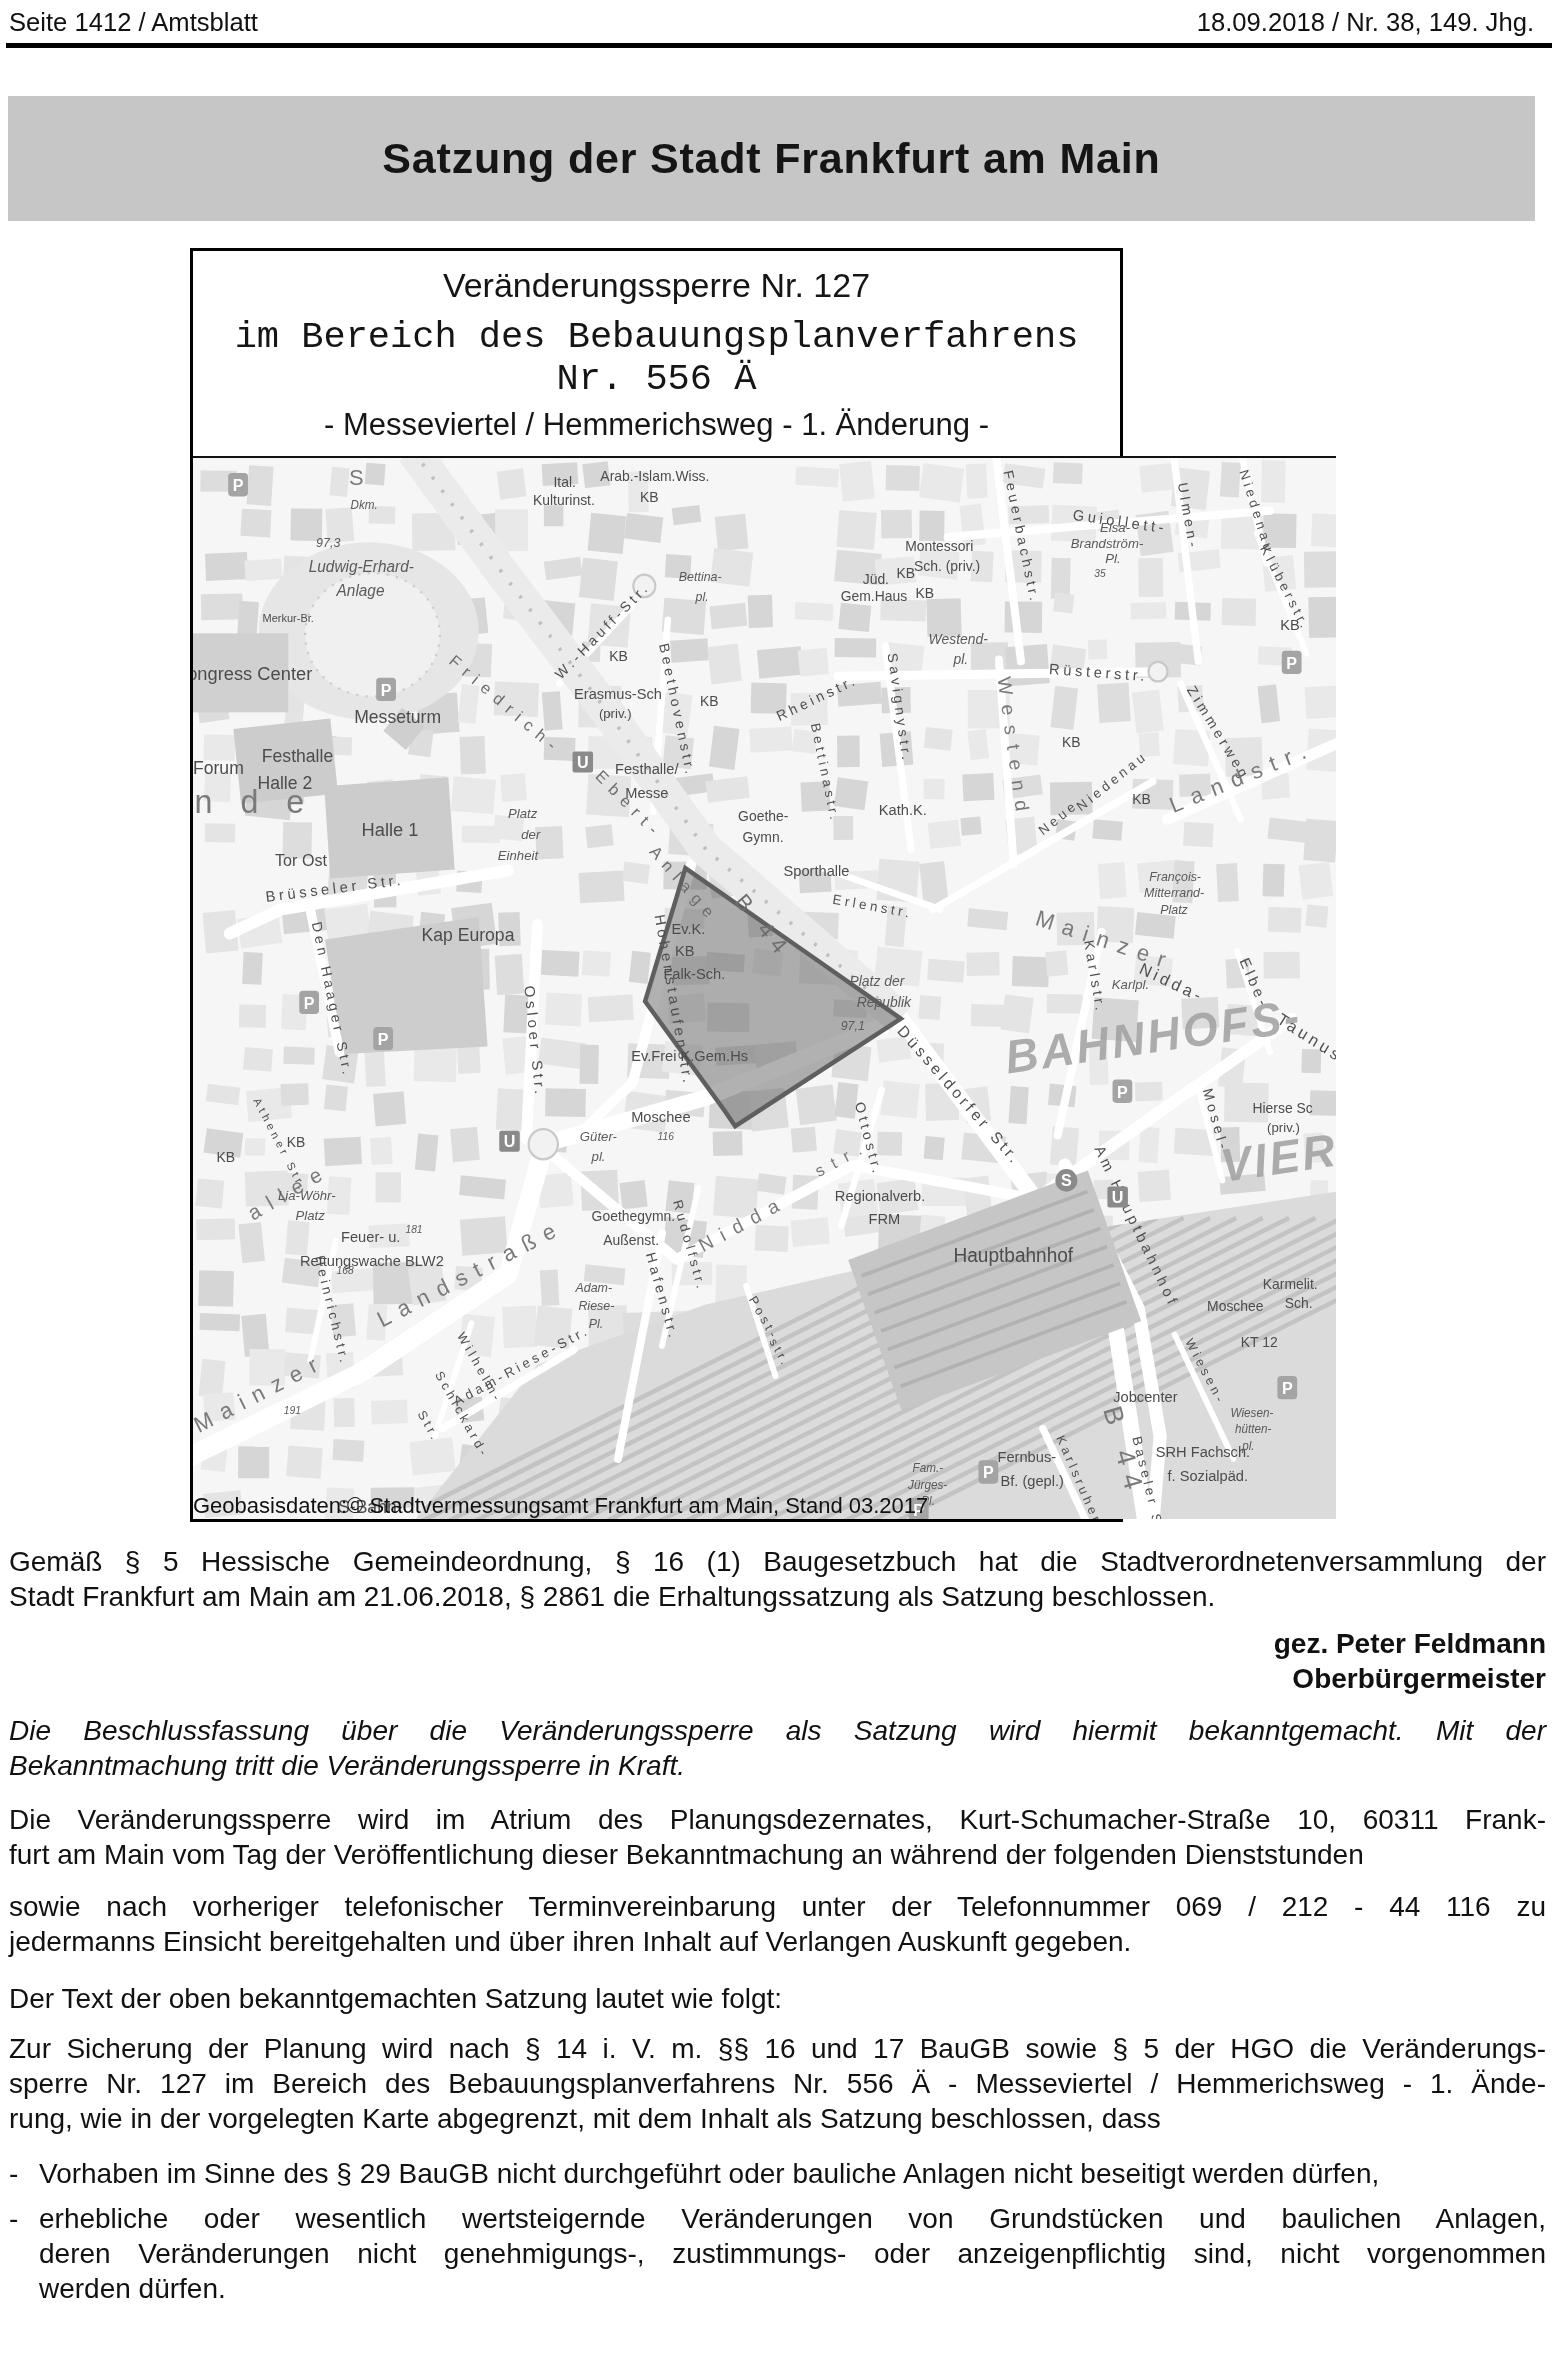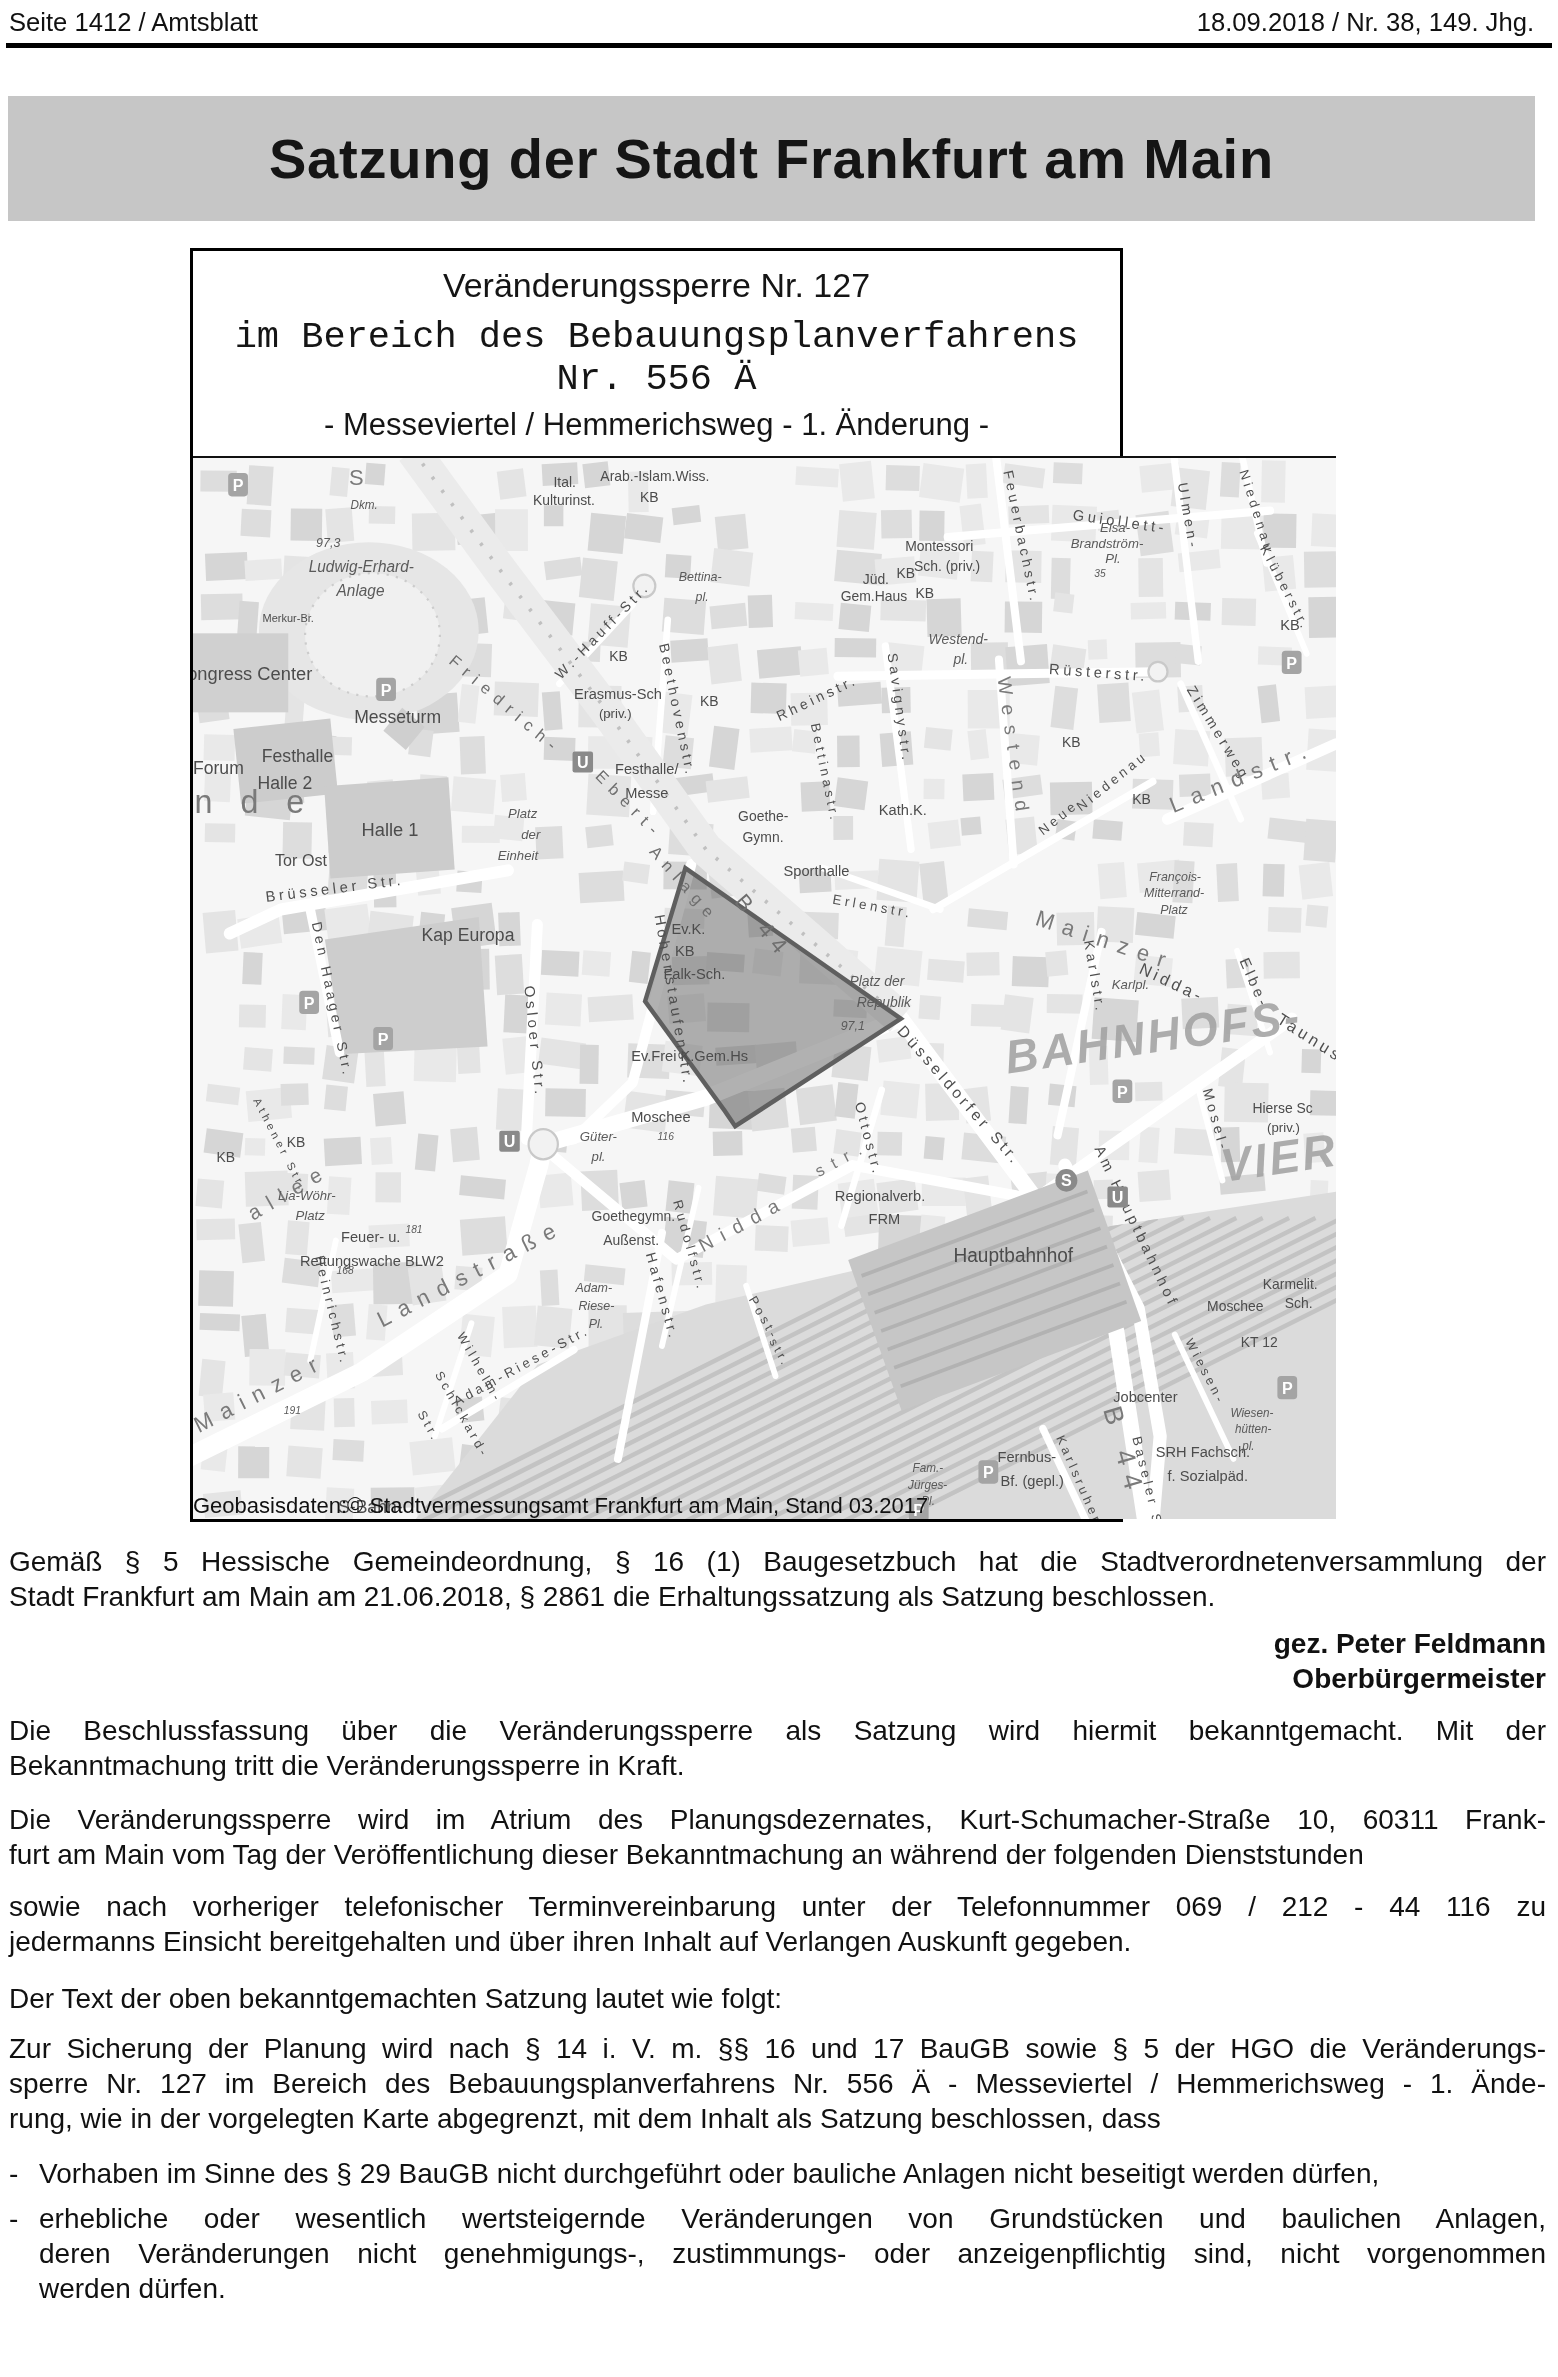--- a/index.html
+++ b/index.html
@@ -3,21 +3,21 @@
 <meta charset="utf-8">
 <style>
   html,body{margin:0;padding:0;background:#888;}
   .page{position:relative;width:1558px;height:2377px;background:#ffffff;
         font-family:"Liberation Sans",sans-serif;color:#111;overflow:hidden;margin:0 auto;}
   .hdr{position:absolute;top:7.5px;left:9px;right:24px;display:flex;
        justify-content:space-between;font-size:25.6px;color:#111;}
   .rule{position:absolute;top:43px;left:6px;right:6px;height:4.5px;background:#000;}
   .banner{position:absolute;top:96px;left:7.5px;right:22.6px;height:125px;background:#c6c6c6;
           display:flex;align-items:center;justify-content:center;}
-  .banner .t{font-size:56px;font-weight:bold;color:#151515;letter-spacing:0.8px;}
+  .banner .t{font-size:43px;font-weight:bold;color:#151515;letter-spacing:0.8px;}
   .mapbox{position:absolute;left:190px;top:248px;width:933px;border:3px solid #000;box-sizing:border-box;background:#fff;}
   .maptitle{padding:15px 7.5px 13.5px 7.5px;text-align:center;}
   .maptitle .l1{font-size:34px;margin-bottom:10.5px;color:#151515;}
   .maptitle .l2{font-size:37px;margin-bottom:7px;color:#151515;font-family:Liberation Mono, monospace;}
   .maptitle .l3{font-size:31px;color:#151515;}
   #mapsvg{display:block;width:1143px;height:1061px;border-top:2.3px solid #111;background:#f7f7f7;}
   .caption{position:absolute;left:193px;top:1493px;font-size:22px;color:#111;}
   .body{position:absolute;left:9px;right:12px;top:1544px;font-size:28px;line-height:35px;color:#111;}
   .jline{text-align:justify;text-align-last:justify;}
   .lline{text-align:left;}
@@ -852,21 +852,21 @@
 
   <div class="body" id="bodytext">
       <div style="margin-top: 0px;">
         <div class="jline">Gemäß § 5 Hessische Gemeindeordnung, § 16 (1) Baugesetzbuch hat die Stadtverordnetenversammlung der</div>
         <div class="lline">Stadt Frankfurt am Main am 21.06.2018, § 2861 die Erhaltungssatzung als Satzung beschlossen.</div>
       </div>
       <div class="sig" style="margin-top: 12px;">
         <div>gez. Peter Feldmann</div>
         <div>Oberbürgermeister</div>
       </div>
-      <div style="margin-top: 16.6px;">
+      <div style="margin-top: 16.6px; font-style: italic;">
         <div class="jline">Die Beschlussfassung über die Veränderungssperre als Satzung wird hiermit bekanntgemacht. Mit der</div>
         <div class="lline">Bekanntmachung tritt die Veränderungssperre in Kraft.</div>
       </div>
       <div style="margin-top: 19.6px;">
         <div class="jline">Die Veränderungssperre wird im Atrium des Planungsdezernates, Kurt-Schumacher-Straße 10, 60311 Frank-</div>
         <div class="lline">furt am Main vom Tag der Veröffentlichung dieser Bekanntmachung an während der folgenden Dienststunden</div>
       </div>
       <div style="margin-top: 16.6px;">
         <div class="jline">sowie nach vorheriger telefonischer Terminvereinbarung unter der Telefonnummer 069 / 212 - 44 116 zu</div>
         <div class="lline">jedermanns Einsicht bereitgehalten und über ihren Inhalt auf Verlangen Auskunft gegeben.</div>

